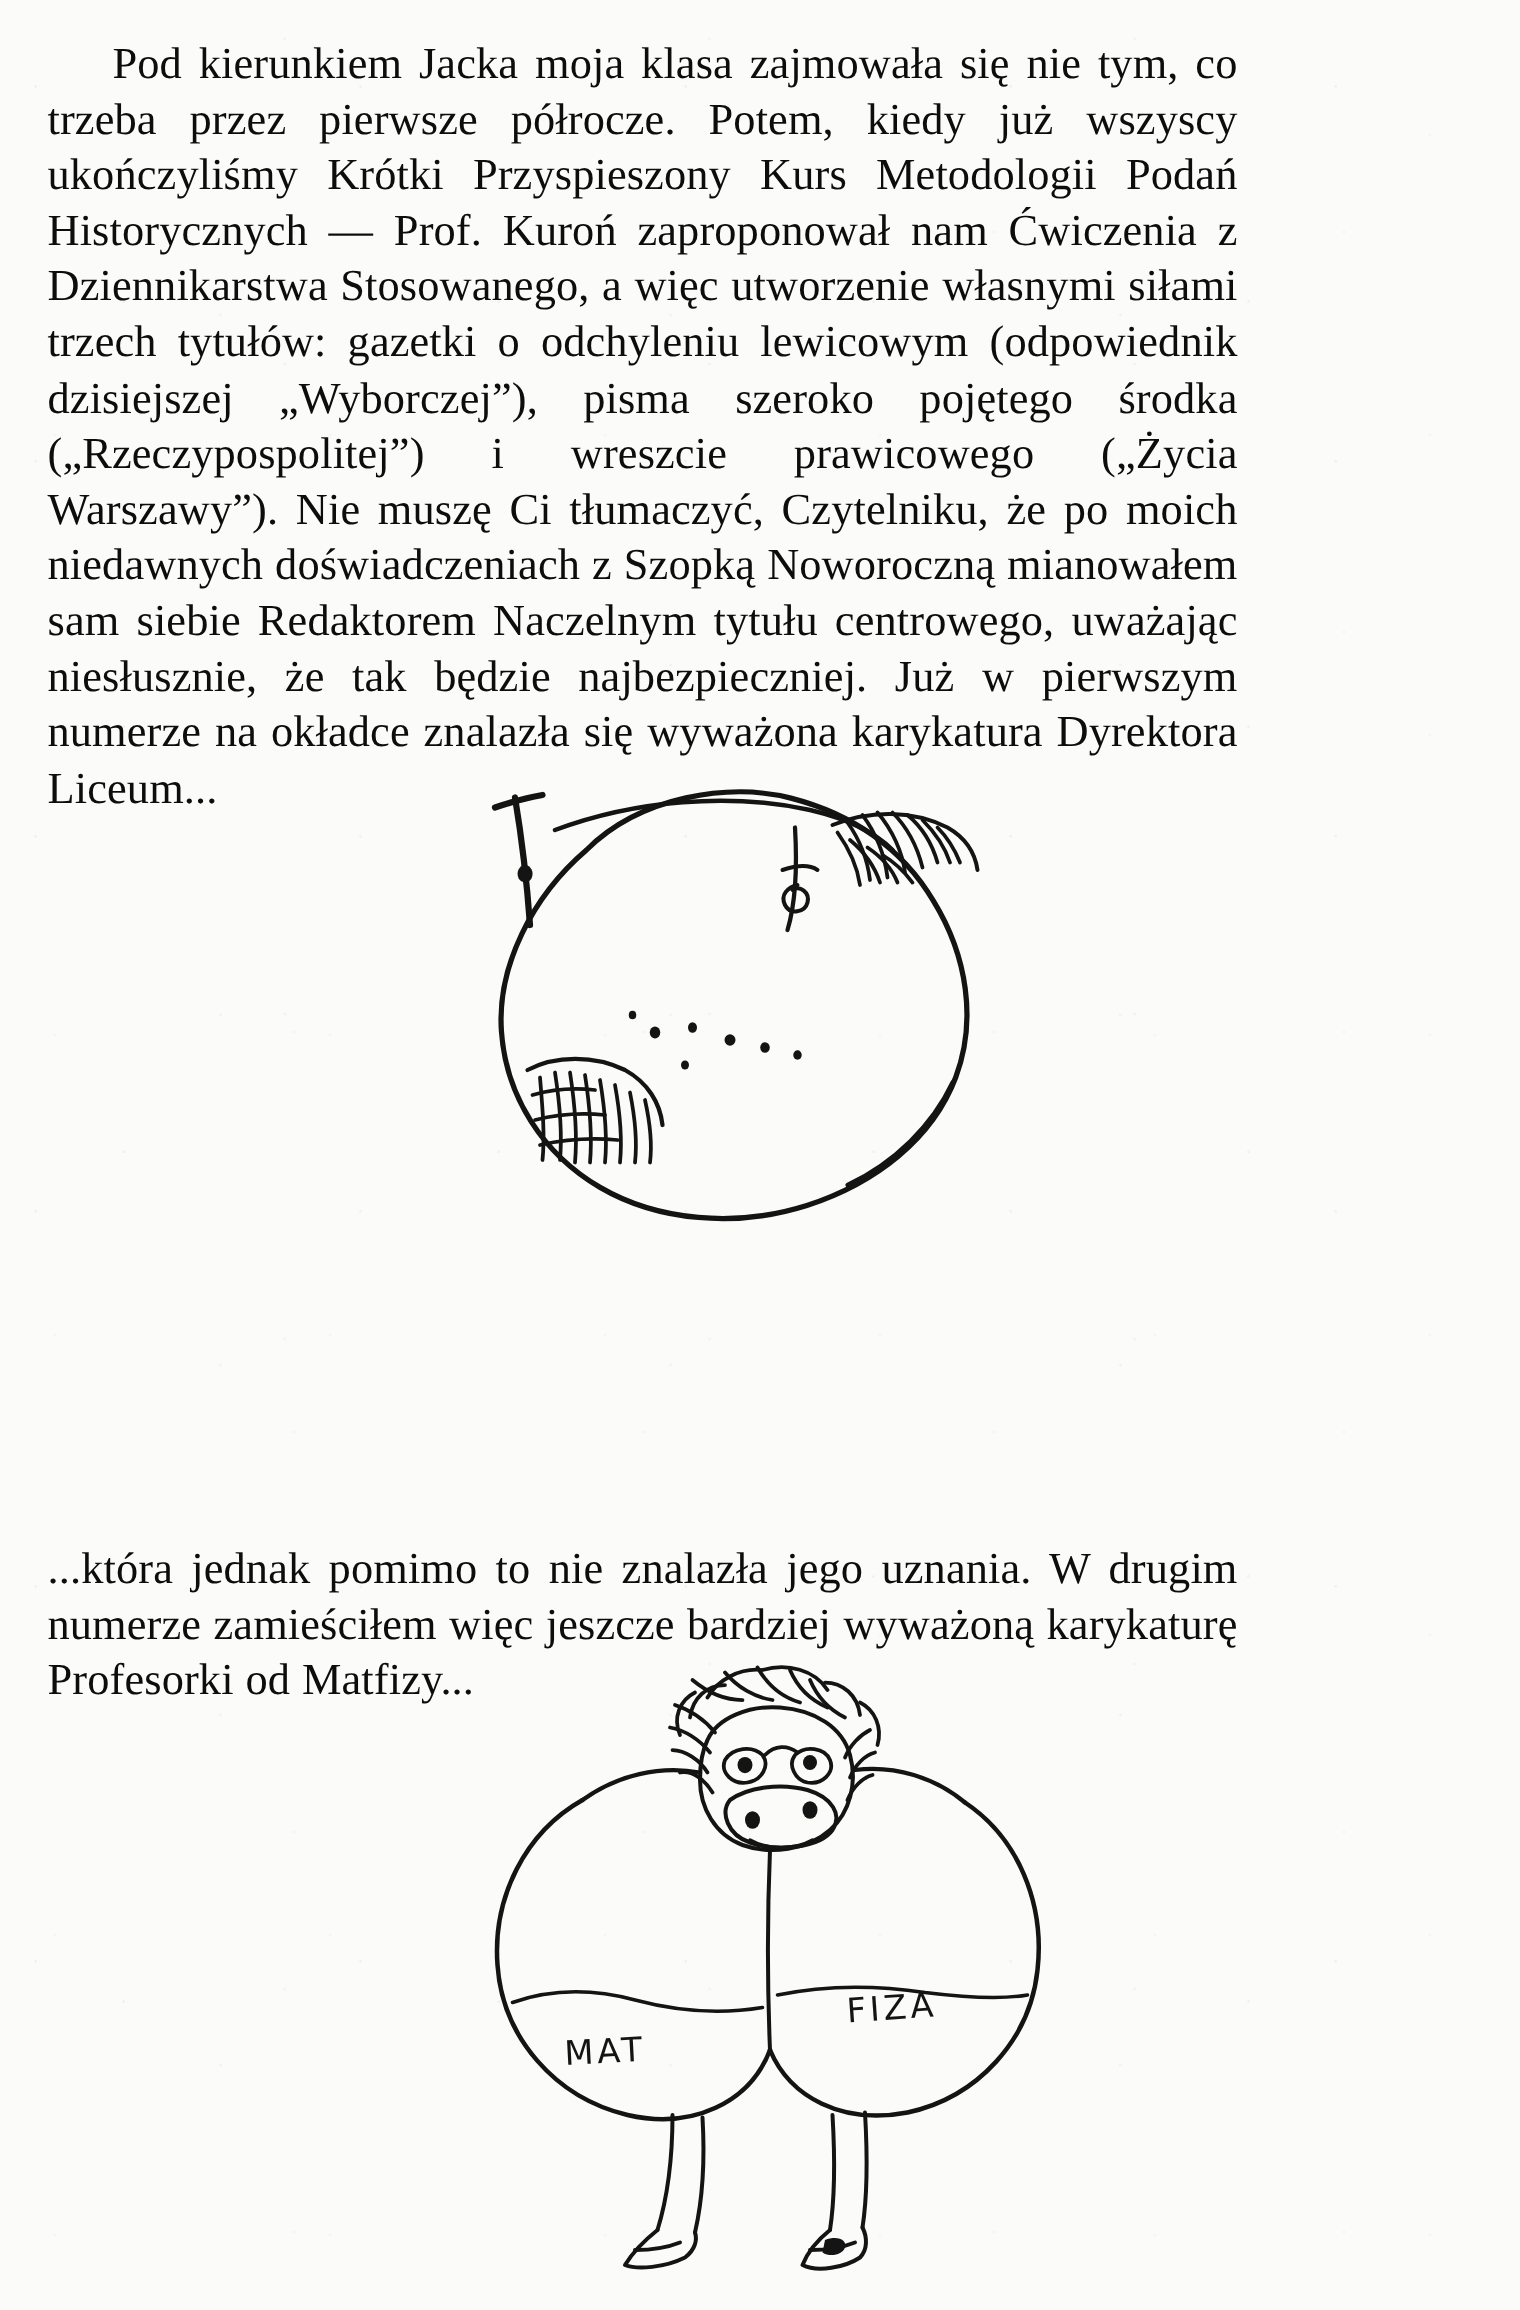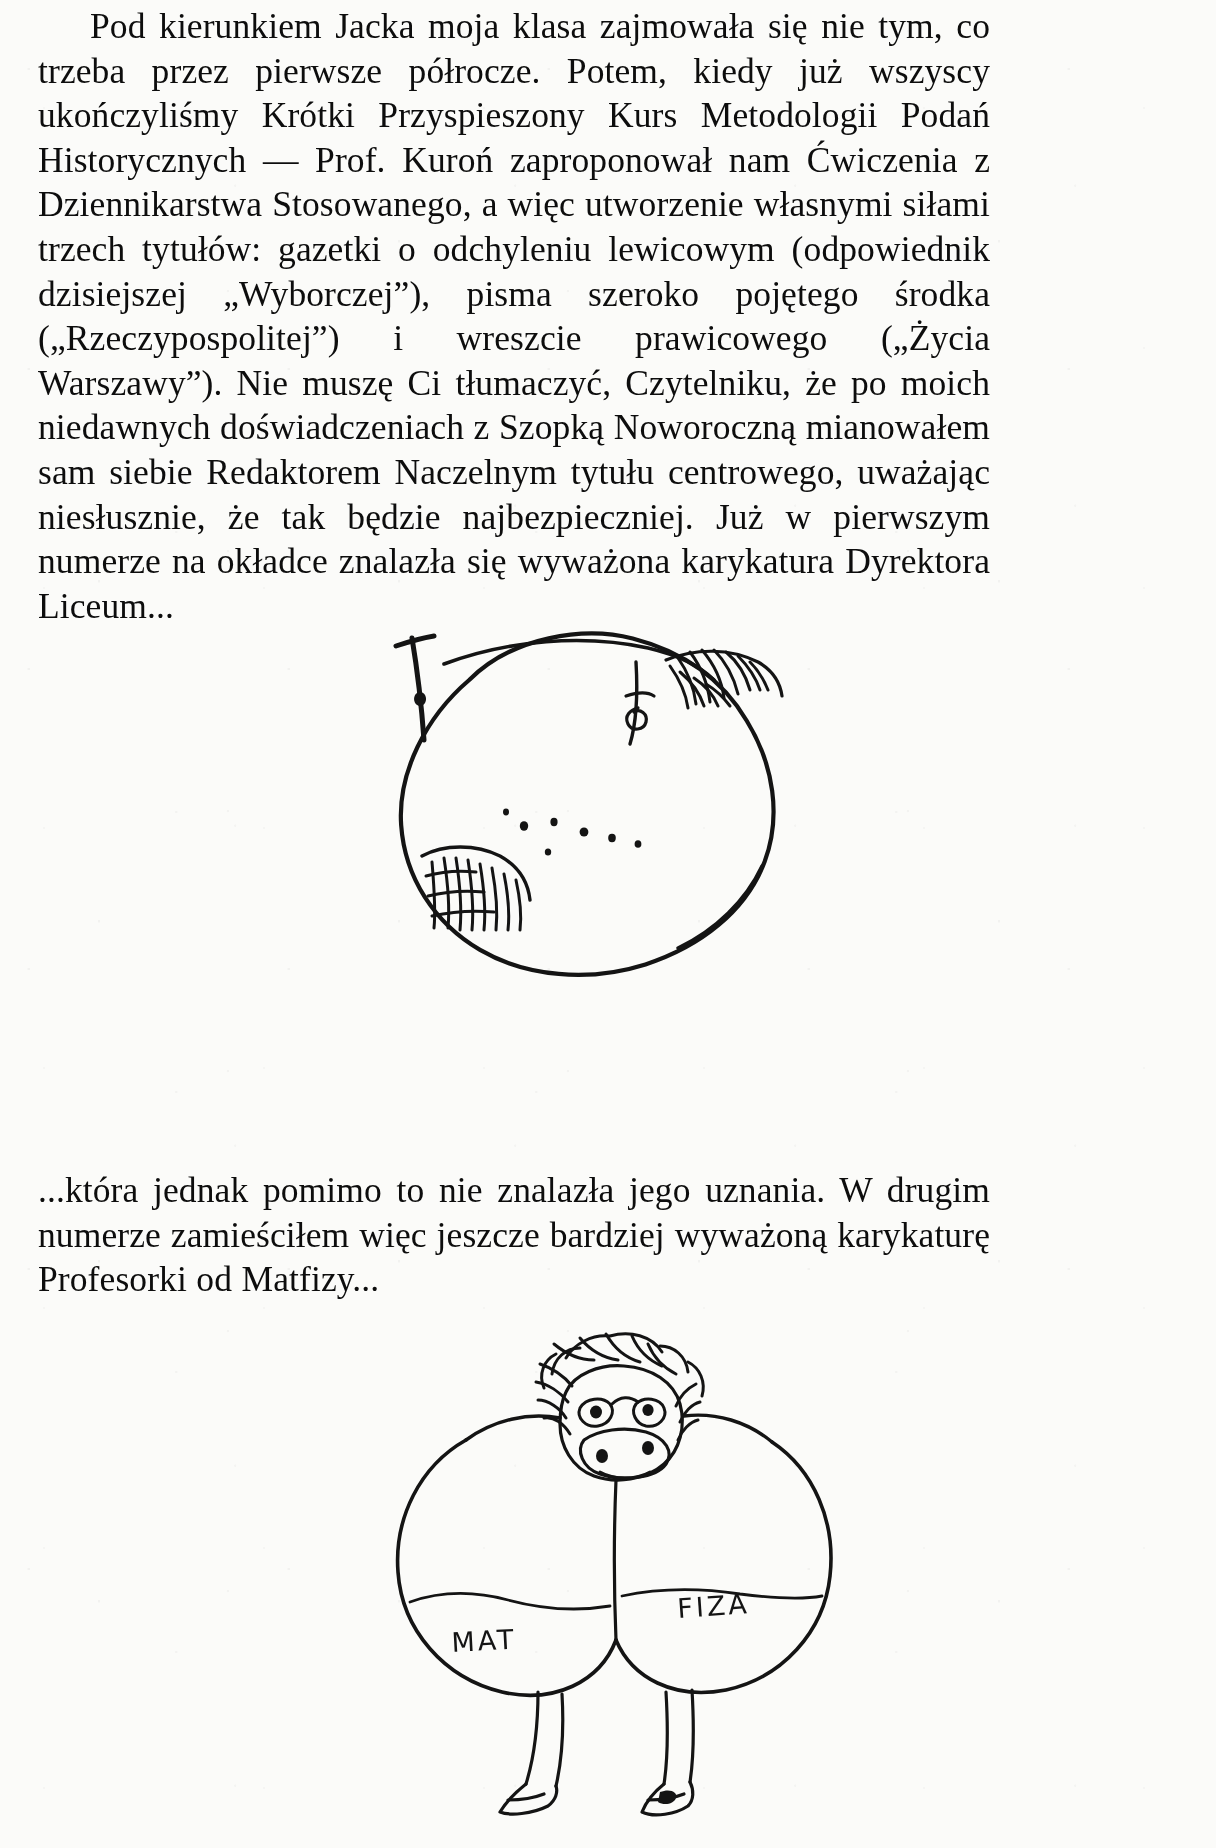--- a/index.html
+++ b/index.html
@@ -37,23 +37,24 @@
     position: absolute;
     left: 38px;
     width: 952px;
     text-align: justify;
     text-justify: inter-word;
     font-size: 35.5px;
     line-height: 44.6px;
     letter-spacing: .1px;
     word-spacing: .5px;
     color: #0d0d0d;
+    margin-top: 24px;
   }
   .textblock.para1 { top: 4px; }
-  .textblock.para2 { top: 1168px; }
+  .textblock.para2 { top: 1208px; }
 
   .textblock p {
     margin: 0;
     text-align: justify;
   }
   .textblock p.indent { text-indent: 52px; }
   
   .textblock p { text-align-last: left; }
 
   .figure {

